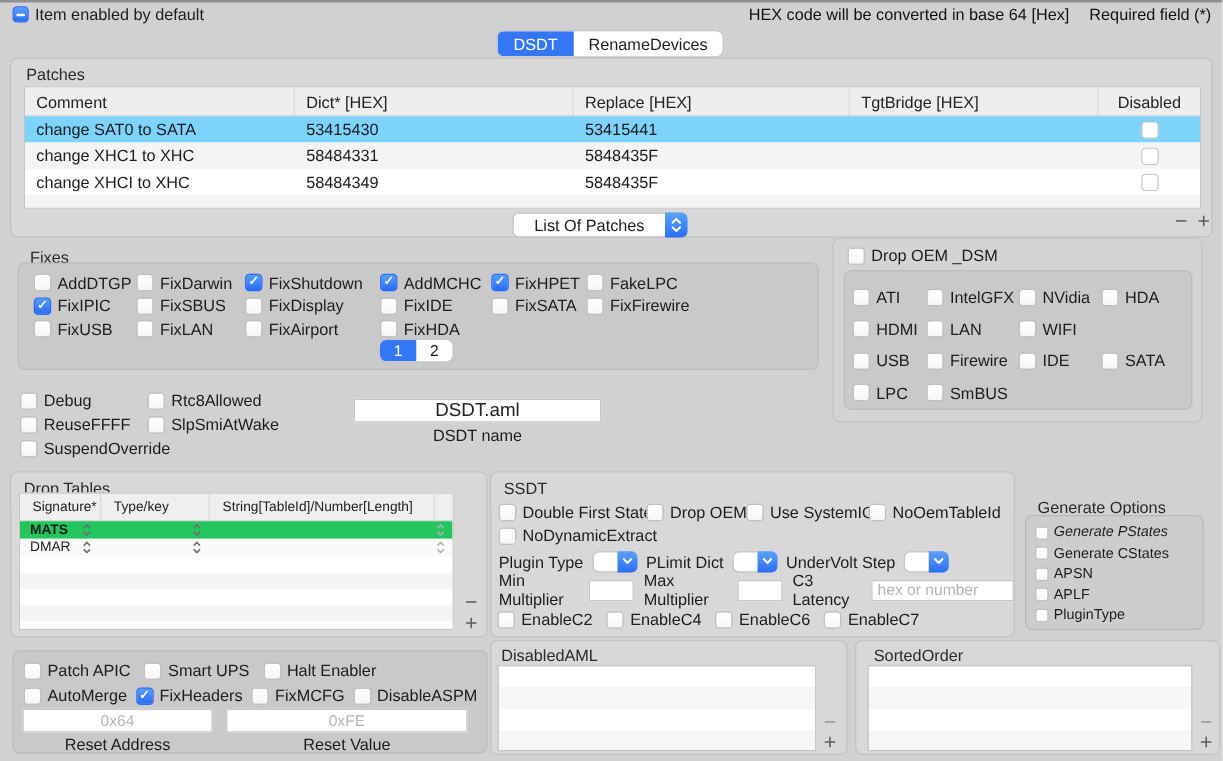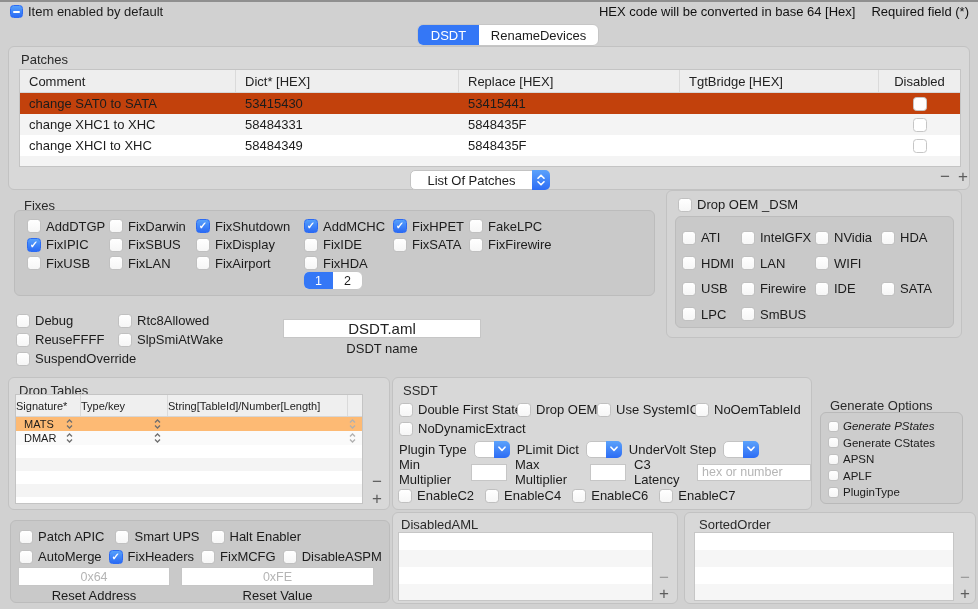--- a/index.html
+++ b/index.html
@@ -20,41 +20,41 @@
   
   .seg{position:absolute;display:flex;background:#fff;border:1px solid #c6c6c6;border-radius:6px;overflow:hidden;box-sizing:border-box;}
   .seg .s{display:flex;align-items:center;justify-content:center;color:#1c1c1c;}
   .seg .s.on{background:#3477f6;color:#fff;}
   
   .ptable{position:absolute;background:#fff;border:1px solid #c4c4c4;box-sizing:border-box;overflow:hidden;}
   .phead{display:flex;height:22px;background:#eeeeee;border-bottom:1px solid #d6d6d6;align-items:stretch;}
   .phead .col{display:flex;align-items:center;padding-left:9px;box-sizing:border-box;border-right:1px solid #dadada;color:#222;}
   .prow{display:flex;height:21px;align-items:center;}
   .prow .cell{padding-left:9px;box-sizing:border-box;overflow:hidden;white-space:nowrap;}
-  .prow.sel{background:#c2410c;justify-content:flex-end;}
+  .prow.sel{background:#7dd3fc;justify-content:flex-end;}
   .prow.stripe{background:#f4f4f4;}
   .c1{width:216px;flex:none;}.c2{width:223px;flex:none;}.c3{width:221px;flex:none;}.c4{width:199px;flex:none;}
   .c5{flex:1;display:flex;align-items:center;justify-content:center;padding-left:0!important;}
   .rowcb{width:14px;height:14px;background:#fff;border:1px solid #c6c6c6;border-radius:3.5px;box-sizing:border-box;}
   
   .dropdown{position:absolute;background:#fff;border:1px solid #c3c3c3;border-radius:5px;display:flex;align-items:center;box-sizing:border-box;}
   .dropdown .ddtext{flex:1;text-align:center;color:#1c1c1c;}
   .ddcap{flex:none;align-self:stretch;width:18px;margin:-1px -1px -1px 0;background:linear-gradient(#5ba2fb,#2c6cf5);border-radius:0 5px 5px 0;display:flex;align-items:center;justify-content:center;}
   .ddcap.sm{width:16px;}
   
   .pm{position:absolute;color:#5c5c5c;font-size:17px;line-height:14px;width:16px;text-align:center;cursor:default;}
   .pm.dim{color:#9a9a9a;}
   
   .tfield{position:absolute;background:#fff;border:1px solid #c6c6c6;box-sizing:border-box;font-family:"Liberation Sans",sans-serif;font-size:12.5px;color:#222;outline:none;padding:0 4px;}
   .tfield.center{text-align:center;}
   .tfield::placeholder{color:#b5b5b5;}
   
   .dtable{position:absolute;background:#fff;border:1px solid #c4c4c4;box-sizing:border-box;font-size:11px;overflow:hidden;}
   .dthead{display:flex;height:21px;background:#efefef;border-bottom:1px solid #d6d6d6;align-items:stretch;}
-  .dthead .col{display:flex;align-items:center;padding-left:0;box-sizing:border-box;border-right:1px solid #dadada;color:#222;}
+  .dthead .col{display:flex;align-items:center;padding-left:10px;box-sizing:border-box;border-right:1px solid #dadada;color:#222;}
   .dtrow{position:relative;display:flex;height:14px;align-items:center;}
   .dtrow .cell{padding-left:8px;}
   .dtfill{height:69px;background:repeating-linear-gradient(#ffffff 0 13px,#f4f4f4 13px 26px);}
   .stepper{display:inline-flex;flex-direction:column;align-items:center;justify-content:center;gap:1px;}
   
   .listbox{position:absolute;background:repeating-linear-gradient(#ffffff 0 17px,#f6f6f6 17px 34px);border:1px solid #c6c6c6;box-sizing:border-box;}
   .notes{display:flex;gap:16px;color:#111;}
   .grid{display:grid;align-items:center;}
   label{cursor:default;}
 </style>
@@ -66,21 +66,21 @@
 
   <label class="cbi abs" style="left:10px;top:4px;">
     <span class="cb mixed" style="width:13px;height:13px;"></span>
     <span>Item enabled by default</span>
   </label>
   <div class="abs notes" style="right:9px;top:4px;">
     <span>HEX code will be converted in base 64 [Hex]</span>
     <span>Required field (*)</span>
   </div>
 
-  <div class="seg" style="left:417px;top:24px;height:22px;justify-content:center;">
+  <div class="seg" style="left:397px;top:24px;height:22px;justify-content:center;">
     <div class="s on" style="width:61px;">DSDT</div>
     <div class="s" style="width:119px;">RenameDevices</div>
   </div>
 
   <div class="panel" style="left:8px;top:46px;width:962px;height:144px;">
     <div class="abs sectlabel" style="left:12px;top:5px;">Patches</div>
     <div class="ptable" style="left:10px;top:22px;width:942px;height:98px;">
       <div class="phead">
         <div class="col c1">Comment</div>
         <div class="col c2">Dict* [HEX]</div>
@@ -296,21 +296,21 @@
 
   <div class="panel" style="left:8px;top:377px;width:382px;height:133px;">
     <div class="abs sectlabel" style="left:10px;top:5px;">Drop Tables</div>
     <div class="dtable" style="left:6px;top:16px;width:348px;height:110px;">
       <div class="dthead">
         <div class="col" style="width:65px;">Signature*</div>
         <div class="col" style="width:87px;">Type/key</div>
         <div class="col" style="width:180px;">String[TableId]/Number[Length]</div>
         <div class="col" style="flex:1;border-right:none;"></div>
       </div>
-      <div class="dtrow" style="background:#fdba74;">
+      <div class="dtrow" style="background:#22c55e;font-weight:bold;">
         <span class="cell">MATS</span>
         <span class="stepper abs" style="left:50px;top:2px;">
             <svg width="7" height="10" viewBox="0 0 7 10">
               <path d="M1 3.5 L3.5 1 L6 3.5" fill="none" stroke="#6e6e6e" stroke-width="1.3"></path>
               <path d="M1 6.5 L3.5 9 L6 6.5" fill="none" stroke="#6e6e6e" stroke-width="1.3"></path>
             </svg>
           </span>
         <span class="stepper abs" style="left:138px;top:2px;">
             <svg width="7" height="10" viewBox="0 0 7 10">
               <path d="M1 3.5 L3.5 1 L6 3.5" fill="none" stroke="#6e6e6e" stroke-width="1.3"></path>

